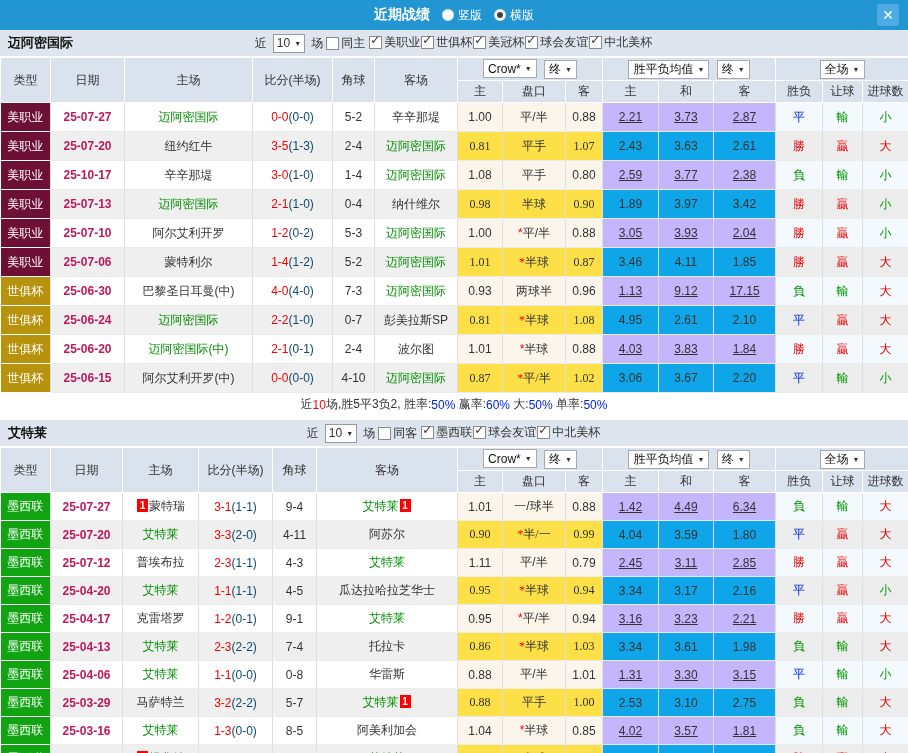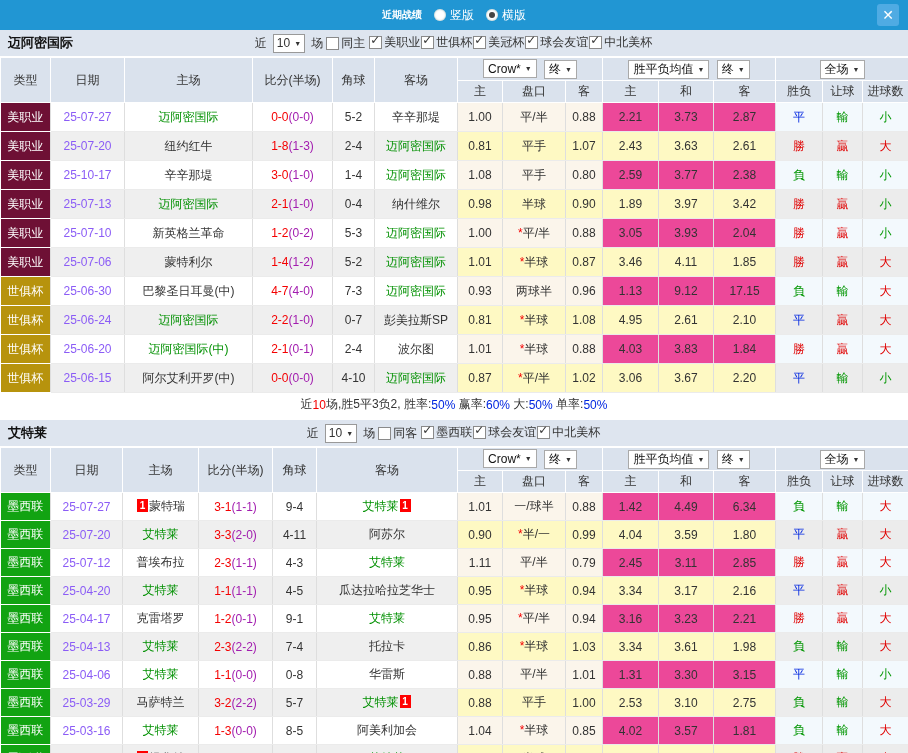--- a/index.html
+++ b/index.html
@@ -1,20 +1,20 @@
 <!DOCTYPE html>
 <html><head>
 <meta charset="utf-8">
 <style>
   html,body{margin:0;padding:0;}
   body{width:908px;background:#fff;font-family:"Liberation Sans","DejaVu Sans",sans-serif;-webkit-font-smoothing:antialiased;}
 
   
   .titlebar{height:30px;background:#2196d3;position:relative;display:flex;align-items:center;justify-content:center;gap:12px;color:#fff;}
-  .titlebar .title{font-weight:bold;font-size:10px;font-family:Liberation Mono, monospace;}
+  .titlebar .title{font-weight:bold;font-size:14px;font-family:Liberation Mono, monospace;}
   .vopt{display:flex;align-items:center;gap:4px;font-size:12px;cursor:pointer;}
   .radio{width:12px;height:12px;border-radius:50%;background:#fff;display:inline-block;position:relative;box-shadow:inset 0 0 2px #8aa;}
   .radio.sel::after{content:"";position:absolute;left:3px;top:3px;width:6px;height:6px;border-radius:50%;background:#444;}
   .closebtn{position:absolute;right:9px;top:4px;width:22px;height:22px;background:#4fabe3;border-radius:3px;color:#fff;font-weight:bold;text-align:center;line-height:22px;font-size:14px;cursor:pointer;}
 
   
   .filterbar{height:26px;background:#dee5ef;display:flex;align-items:center;font-size:12px;color:#333;position:relative;border-bottom:1px solid #fff;}
   .teamname{position:absolute;left:8px;font-weight:bold;font-size:13px;color:#111;}
   .filters{margin:0 auto;display:flex;align-items:center;gap:3px;}
   .numdd{display:inline-flex;align-items:center;gap:4px;background:#fff;border:1px solid #999;height:17px;padding:0 3px;margin:0 3px;}
@@ -25,26 +25,26 @@
 
   
   table{border-collapse:collapse;table-layout:fixed;width:908px;font-size:12px;}
   th{background:#dae2ed;font-weight:normal;color:#333;border:1px solid #fff;padding:0;height:21px;overflow:hidden;white-space:nowrap;}
   .hrow1 th{height:22px;}
   td{text-align:center;border-right:1px solid #dedede;border-bottom:1px solid #ebebeb;padding:0;color:#333;overflow:hidden;white-space:nowrap;}
   .t1 td{height:28px;} .t2 td{height:27px;}
   tr.odd td{background:#fff;}
   tr.even td{background:#efefef;}
   td.league{color:#fff;border-bottom:1px solid #fff;}
-  td.date{color:#8b5cf6;}
-  tr.odd td.hcbg{background:#fbf5eb;} tr.even td.hcbg{background:#fef9c3;}
-  tr.odd td.avgbg{background:#ec4899;} tr.even td.avgbg{background:#fef9c3;}
+  td.date{color:#be185d;font-weight:bold;}
+  tr.odd td.hcbg{background:#fbf5eb;} tr.even td.hcbg{background:#fde047;font-family:Liberation Serif, serif;}
+  tr.odd td.avgbg{background:#c4b5fd;text-decoration:underline;} tr.even td.avgbg{background:#0ea5e9;}
   tr.odd td.res{background:#f3f9fd;} tr.even td.res{background:#ececec;}
   .self{color:#009000;}
-  .ft{color:#f40000;} .ht{color:#a21caf;text-align:center;}
+  .ft{color:#f40000;} .ht{color:#0c4a6e;text-align:center;}
   .star{color:#f40000;font-style:normal;}
   .c-r{color:#e00000;} .c-b{color:#0026e0;} .c-g{color:#009600;}
   .card{display:inline-block;background:#f00;color:#fff;font-size:10px;line-height:13px;min-width:9px;padding:0 1px;text-align:center;margin:0 1px;font-weight:bold;vertical-align:1px;}
   .dd{display:inline-flex;align-items:center;background:#fff;border:1px solid #a9a9a9;height:17px;padding:0 4px;gap:4px;font-size:12px;color:#111;cursor:pointer;margin:0 2px;}
 
   
   .summaryrow{height:23px;display:flex;align-items:center;justify-content:center;font-size:12px;background:#fff;}
   .sg-dark{color:#333;white-space:pre;} .sg-red{color:#f40000;white-space:pre;} .sg-blue{color:#0026e0;white-space:pre;}
   .gap{height:4px;background:#fff;}
 </style>
@@ -176,21 +176,21 @@
         <td class="avgbg">3.73</td>
         <td class="avgbg">2.87</td>
         <td class="res c-b">平</td>
         <td class="res c-g">輸</td>
         <td class="res c-g">小</td>
       </tr>
       <tr class="even">
         <td class="league" style="background:#6e1035">美职业</td>
         <td class="date">25-07-20</td>
         <td><span class="">纽约红牛</span></td>
-        <td><span class="ft">1-8</span><span class="ht">(1-3)</span></td>
+        <td><span class="ft">3-5</span><span class="ht">(1-3)</span></td>
         <td>2-4</td>
         <td><span class="self">迈阿密国际</span></td>
         <td class="hcbg">0.81</td>
         <td class="hcbg">平手</td>
         <td class="hcbg">1.07</td>
         <td class="avgbg">2.43</td>
         <td class="avgbg">3.63</td>
         <td class="avgbg">2.61</td>
         <td class="res c-r">勝</td>
         <td class="res c-r">贏</td>
@@ -226,21 +226,21 @@
         <td class="avgbg">1.89</td>
         <td class="avgbg">3.97</td>
         <td class="avgbg">3.42</td>
         <td class="res c-r">勝</td>
         <td class="res c-r">贏</td>
         <td class="res c-g">小</td>
       </tr>
       <tr class="odd">
         <td class="league" style="background:#6e1035">美职业</td>
         <td class="date">25-07-10</td>
-        <td><span class="">新英格兰革命</span></td>
+        <td><span class="">阿尔艾利开罗</span></td>
         <td><span class="ft">1-2</span><span class="ht">(0-2)</span></td>
         <td>5-3</td>
         <td><span class="self">迈阿密国际</span></td>
         <td class="hcbg">1.00</td>
         <td class="hcbg"><i class="star">*</i>平/半</td>
         <td class="hcbg">0.88</td>
         <td class="avgbg">3.05</td>
         <td class="avgbg">3.93</td>
         <td class="avgbg">2.04</td>
         <td class="res c-r">勝</td>
@@ -261,21 +261,21 @@
         <td class="avgbg">4.11</td>
         <td class="avgbg">1.85</td>
         <td class="res c-r">勝</td>
         <td class="res c-r">贏</td>
         <td class="res c-r">大</td>
       </tr>
       <tr class="odd">
         <td class="league" style="background:#b7930d">世俱杯</td>
         <td class="date">25-06-30</td>
         <td><span class="">巴黎圣日耳曼(中)</span></td>
-        <td><span class="ft">4-7</span><span class="ht">(4-0)</span></td>
+        <td><span class="ft">4-0</span><span class="ht">(4-0)</span></td>
         <td>7-3</td>
         <td><span class="self">迈阿密国际</span></td>
         <td class="hcbg">0.93</td>
         <td class="hcbg">两球半</td>
         <td class="hcbg">0.96</td>
         <td class="avgbg">1.13</td>
         <td class="avgbg">9.12</td>
         <td class="avgbg">17.15</td>
         <td class="res c-g">負</td>
         <td class="res c-g">輸</td>

